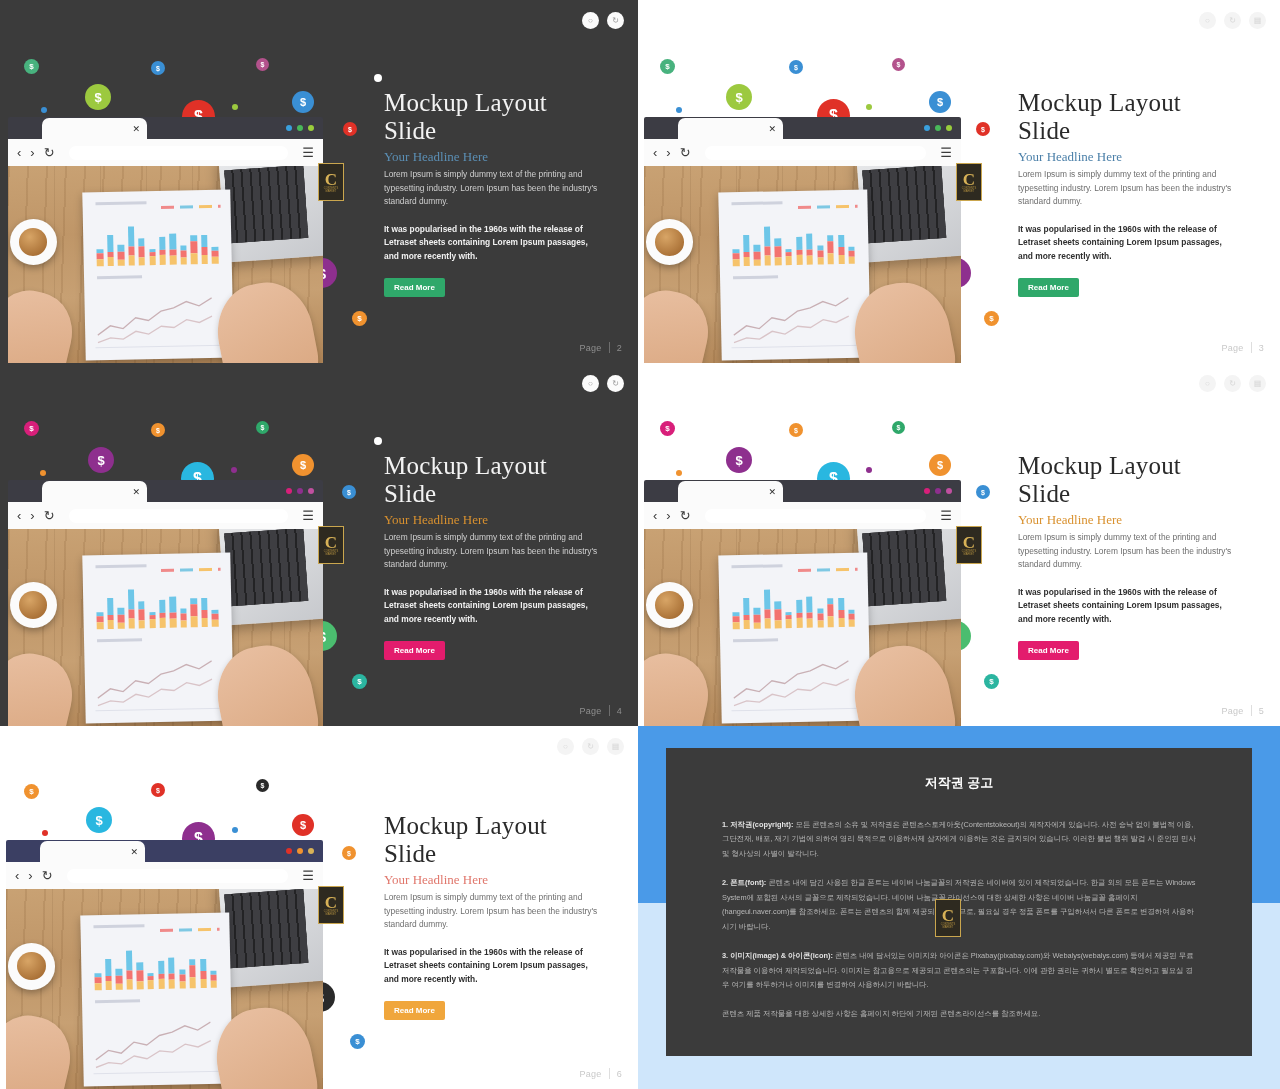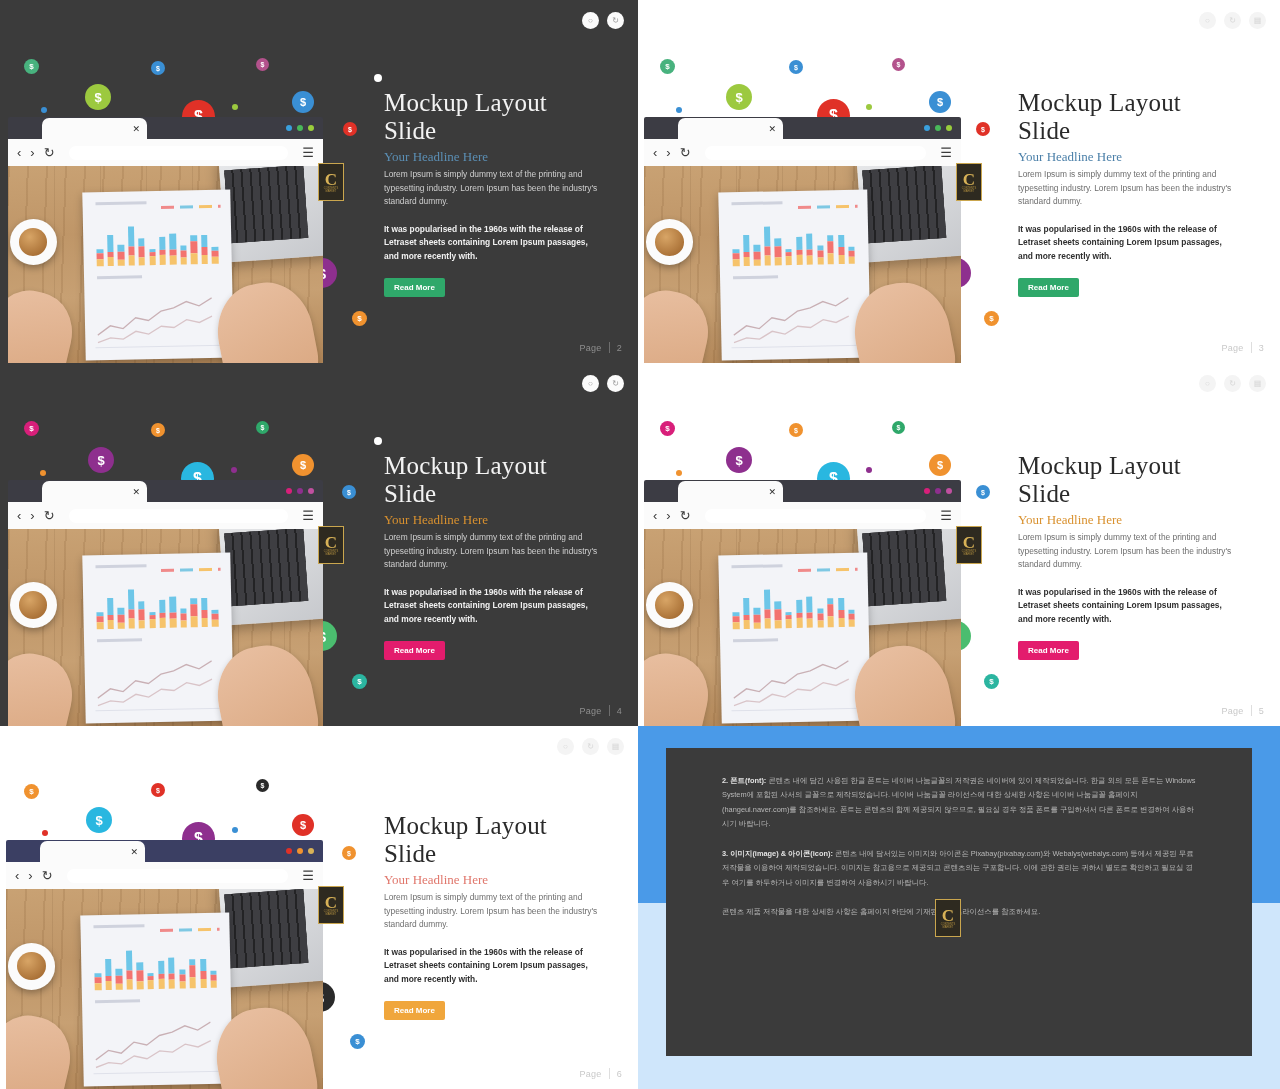--- a/index.html
+++ b/index.html
@@ -864,20 +864,22 @@
         <span>Page</span>
         <span class="bar"></span>
         <span>6</span>
       </div>
     </div>
   </div>
 
   <div class="cpy">
     <div class="topband"></div>
     <div class="panel">
+      <h2>저작권 공고</h2>
+      <p><b>1. 저작권(copyright):</b><span> 모든 콘텐츠의 소유 및 저작권은 콘텐츠스토케아웃(Contentstokeout)의 제작자에게 있습니다. 사전 승낙 없이 불법적 이용, 그단전재, 배포, 재기 기법에 의하여 영리 목적으로 이용하서제 삼자에게 이용하는 것은 금지되어 있습니다. 이러한 불법 행위 발겁 시 준인된 민사 및 형사상의 사별이 발각니다.</span></p>
       <p><b>2. 폰트(font):</b><span> 콘텐츠 내에 담긴 사용된 한글 폰트는 네이버 나눔글꼴의 저작권은 네이버에 있이 제작되었습니다. 한글 외의 모든 폰트는 Windows System에 포함된 사서의 글꼴으로 제작되었습니다. 네이버 나눔글꼴 라이선스에 대한 상세한 사항은 네이버 나눔글꼴 홈페이지(hangeul.naver.com)를 참조하세요. 폰트는 콘텐츠의 함께 제공되지 않으므로, 필요실 경우 정품 폰트를 구입하셔서 다른 폰트로 변경하여 사용하시기 바랍니다.</span></p>
       <p><b>3. 이미지(image) &amp; 아이콘(icon):</b><span> 콘텐츠 내에 담서있는 이미지와 아이콘은 Pixabay(pixabay.com)와 Webalys(webalys.com) 등에서 제공된 무료 저작물을 이용하여 제작되었습니다. 이미지는 참고용으로 제공되고 콘텐츠의는 구포합니다. 이에 관한 권리는 귀하시 별도로 확인하고 필요실 경우 여기를 하두하거나 이미지를 변경하여 사용하시기 바랍니다.</span></p>
       <p>콘텐츠 제품 저작물을 대한 상세한 사항은 홈페이지 하단에 기재된 콘텐츠라이선스를 참조하세요.</p>
     </div>
     <div class="wm" style="left:297px;top:173px;width:26px;height:38px;">
       <div class="c" style="font-size:17px">C</div>
       <div class="sub" style="font-size:2.6px">CONTENTS
 MARKET</div>
     </div>
   </div>

